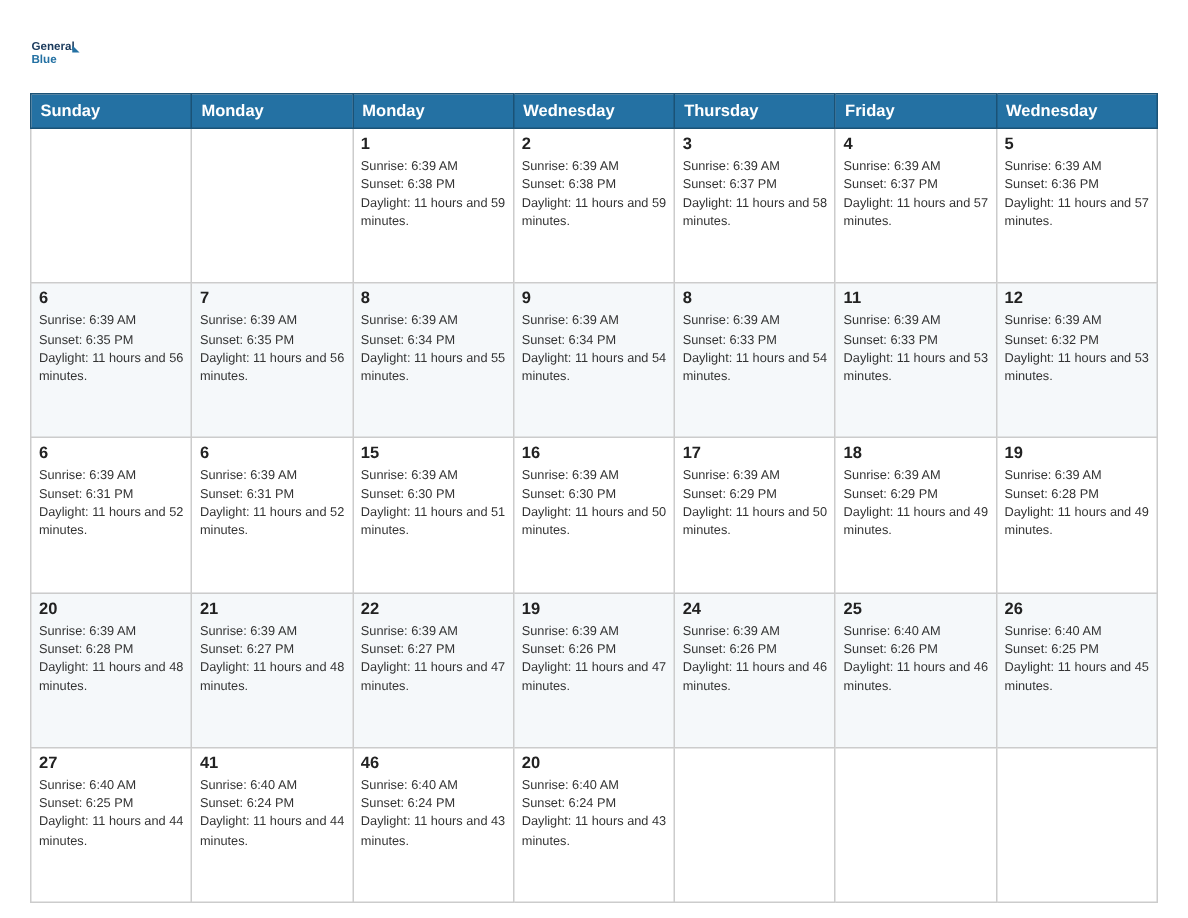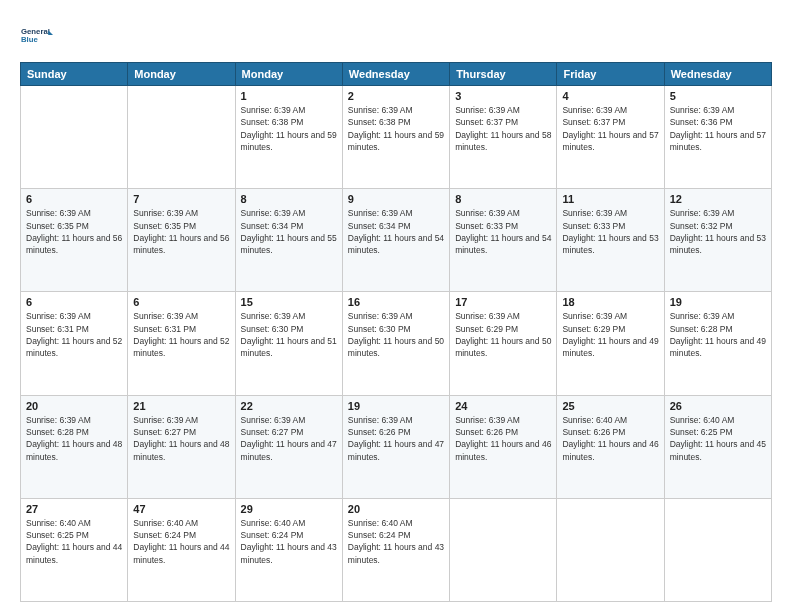--- a/index.html
+++ b/index.html
@@ -233,25 +233,25 @@
             <div class="day-number">26</div>
             <div class="day-info">Sunrise: 6:40 AM<br>Sunset: 6:25 PM<br>Daylight: 11 hours and 45 minutes.</div>
           </td>
         </tr>
         <tr class="last-row">
           <td>
             <div class="day-number">27</div>
             <div class="day-info">Sunrise: 6:40 AM<br>Sunset: 6:25 PM<br>Daylight: 11 hours and 44 minutes.</div>
           </td>
           <td>
-            <div class="day-number">47</div>
+            <div class="day-number">41</div>
             <div class="day-info">Sunrise: 6:40 AM<br>Sunset: 6:24 PM<br>Daylight: 11 hours and 44 minutes.</div>
           </td>
           <td>
-            <div class="day-number">29</div>
+            <div class="day-number">46</div>
             <div class="day-info">Sunrise: 6:40 AM<br>Sunset: 6:24 PM<br>Daylight: 11 hours and 43 minutes.</div>
           </td>
           <td>
             <div class="day-number">20</div>
             <div class="day-info">Sunrise: 6:40 AM<br>Sunset: 6:24 PM<br>Daylight: 11 hours and 43 minutes.</div>
           </td>
           <td class="empty-cell"></td>
           <td class="empty-cell"></td>
           <td class="empty-cell"></td>
         </tr>

